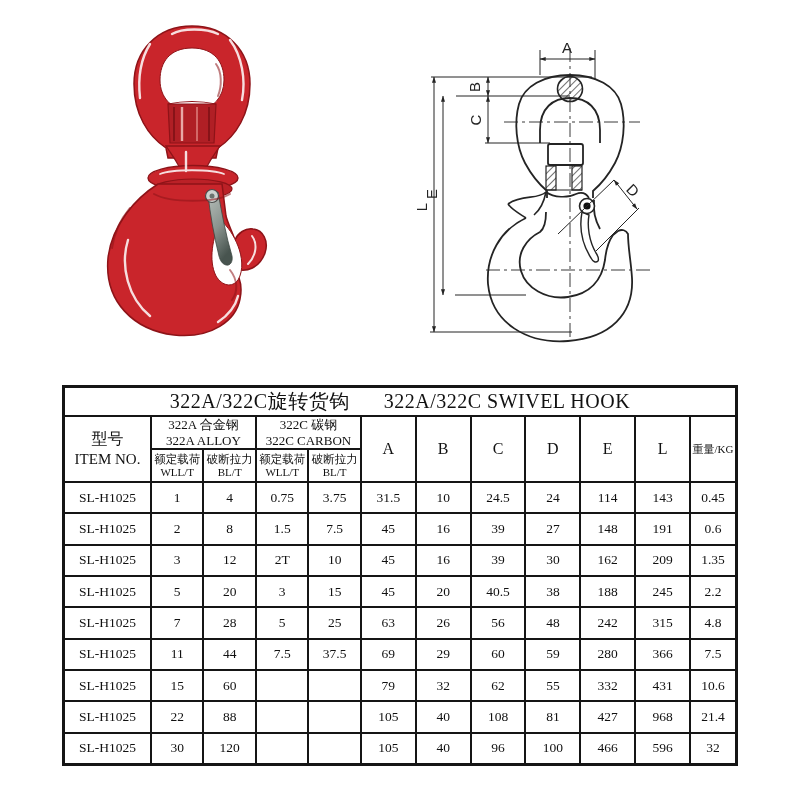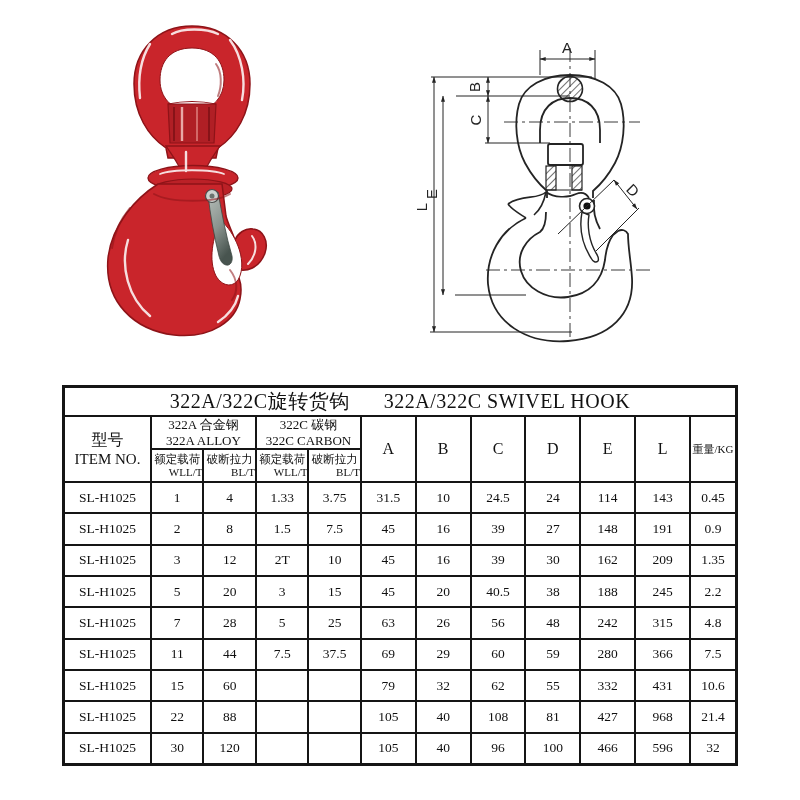--- a/index.html
+++ b/index.html
@@ -7,24 +7,24 @@
         font-family:"Liberation Serif","DejaVu Serif",serif;color:#111;}
   .photo-wrap{position:absolute;left:70px;top:8px;width:290px;height:340px;}
   .drawing-wrap{position:absolute;left:400px;top:8px;width:320px;height:335px;}
   .table-wrap{position:absolute;left:62px;top:385px;width:676px;}
   table.spec{border-collapse:collapse;table-layout:fixed;width:100%;border:3px solid #151515;}
   table.spec th,table.spec td{border:2px solid #151515;text-align:center;vertical-align:middle;
         padding:0;font-weight:normal;overflow:hidden;white-space:nowrap;}
   .title-row th{height:27px;font-size:20px;letter-spacing:0.5px;}
   .title-row .t-en{margin-left:34px;}
   th.item-h{font-size:15px;line-height:1.25;}
-  th.item-h .l1{font-size:16px;}
+  th.item-h .l1{font-size:16px;font-family:Liberation Mono, monospace;}
   th.grp{height:30px;font-size:13px;line-height:1.2;}
   th.sub{height:31px;font-size:11.5px;line-height:1.25;margin-top:28px;}
-  th.sub .l2{font-size:11px;text-align:right;}
+  th.sub .l2{font-size:11px;}
   th.dim-h{font-size:16px;}
   th.wt-h{font-size:11px;}
   tbody td{height:29.3px;font-size:13.5px;}
   svg text{font-family:"Liberation Sans","DejaVu Sans",sans-serif;}
 </style>
 </head>
 <body>
 
 <div class="page">
 
@@ -253,21 +253,21 @@
             <div class="l1">破断拉力</div>
             <div class="l2">BL/T</div>
           </th>
         </tr>
       </thead>
       <tbody>
           <tr>
             <td>SL-H1025</td>
             <td>1</td>
             <td>4</td>
-            <td>1.33</td>
+            <td>0.75</td>
             <td>3.75</td>
             <td>31.5</td>
             <td>10</td>
             <td>24.5</td>
             <td>24</td>
             <td>114</td>
             <td>143</td>
             <td>0.45</td>
           </tr>
           <tr>
@@ -275,21 +275,21 @@
             <td>2</td>
             <td>8</td>
             <td>1.5</td>
             <td>7.5</td>
             <td>45</td>
             <td>16</td>
             <td>39</td>
             <td>27</td>
             <td>148</td>
             <td>191</td>
-            <td>0.9</td>
+            <td>0.6</td>
           </tr>
           <tr>
             <td>SL-H1025</td>
             <td>3</td>
             <td>12</td>
             <td>2T</td>
             <td>10</td>
             <td>45</td>
             <td>16</td>
             <td>39</td>

